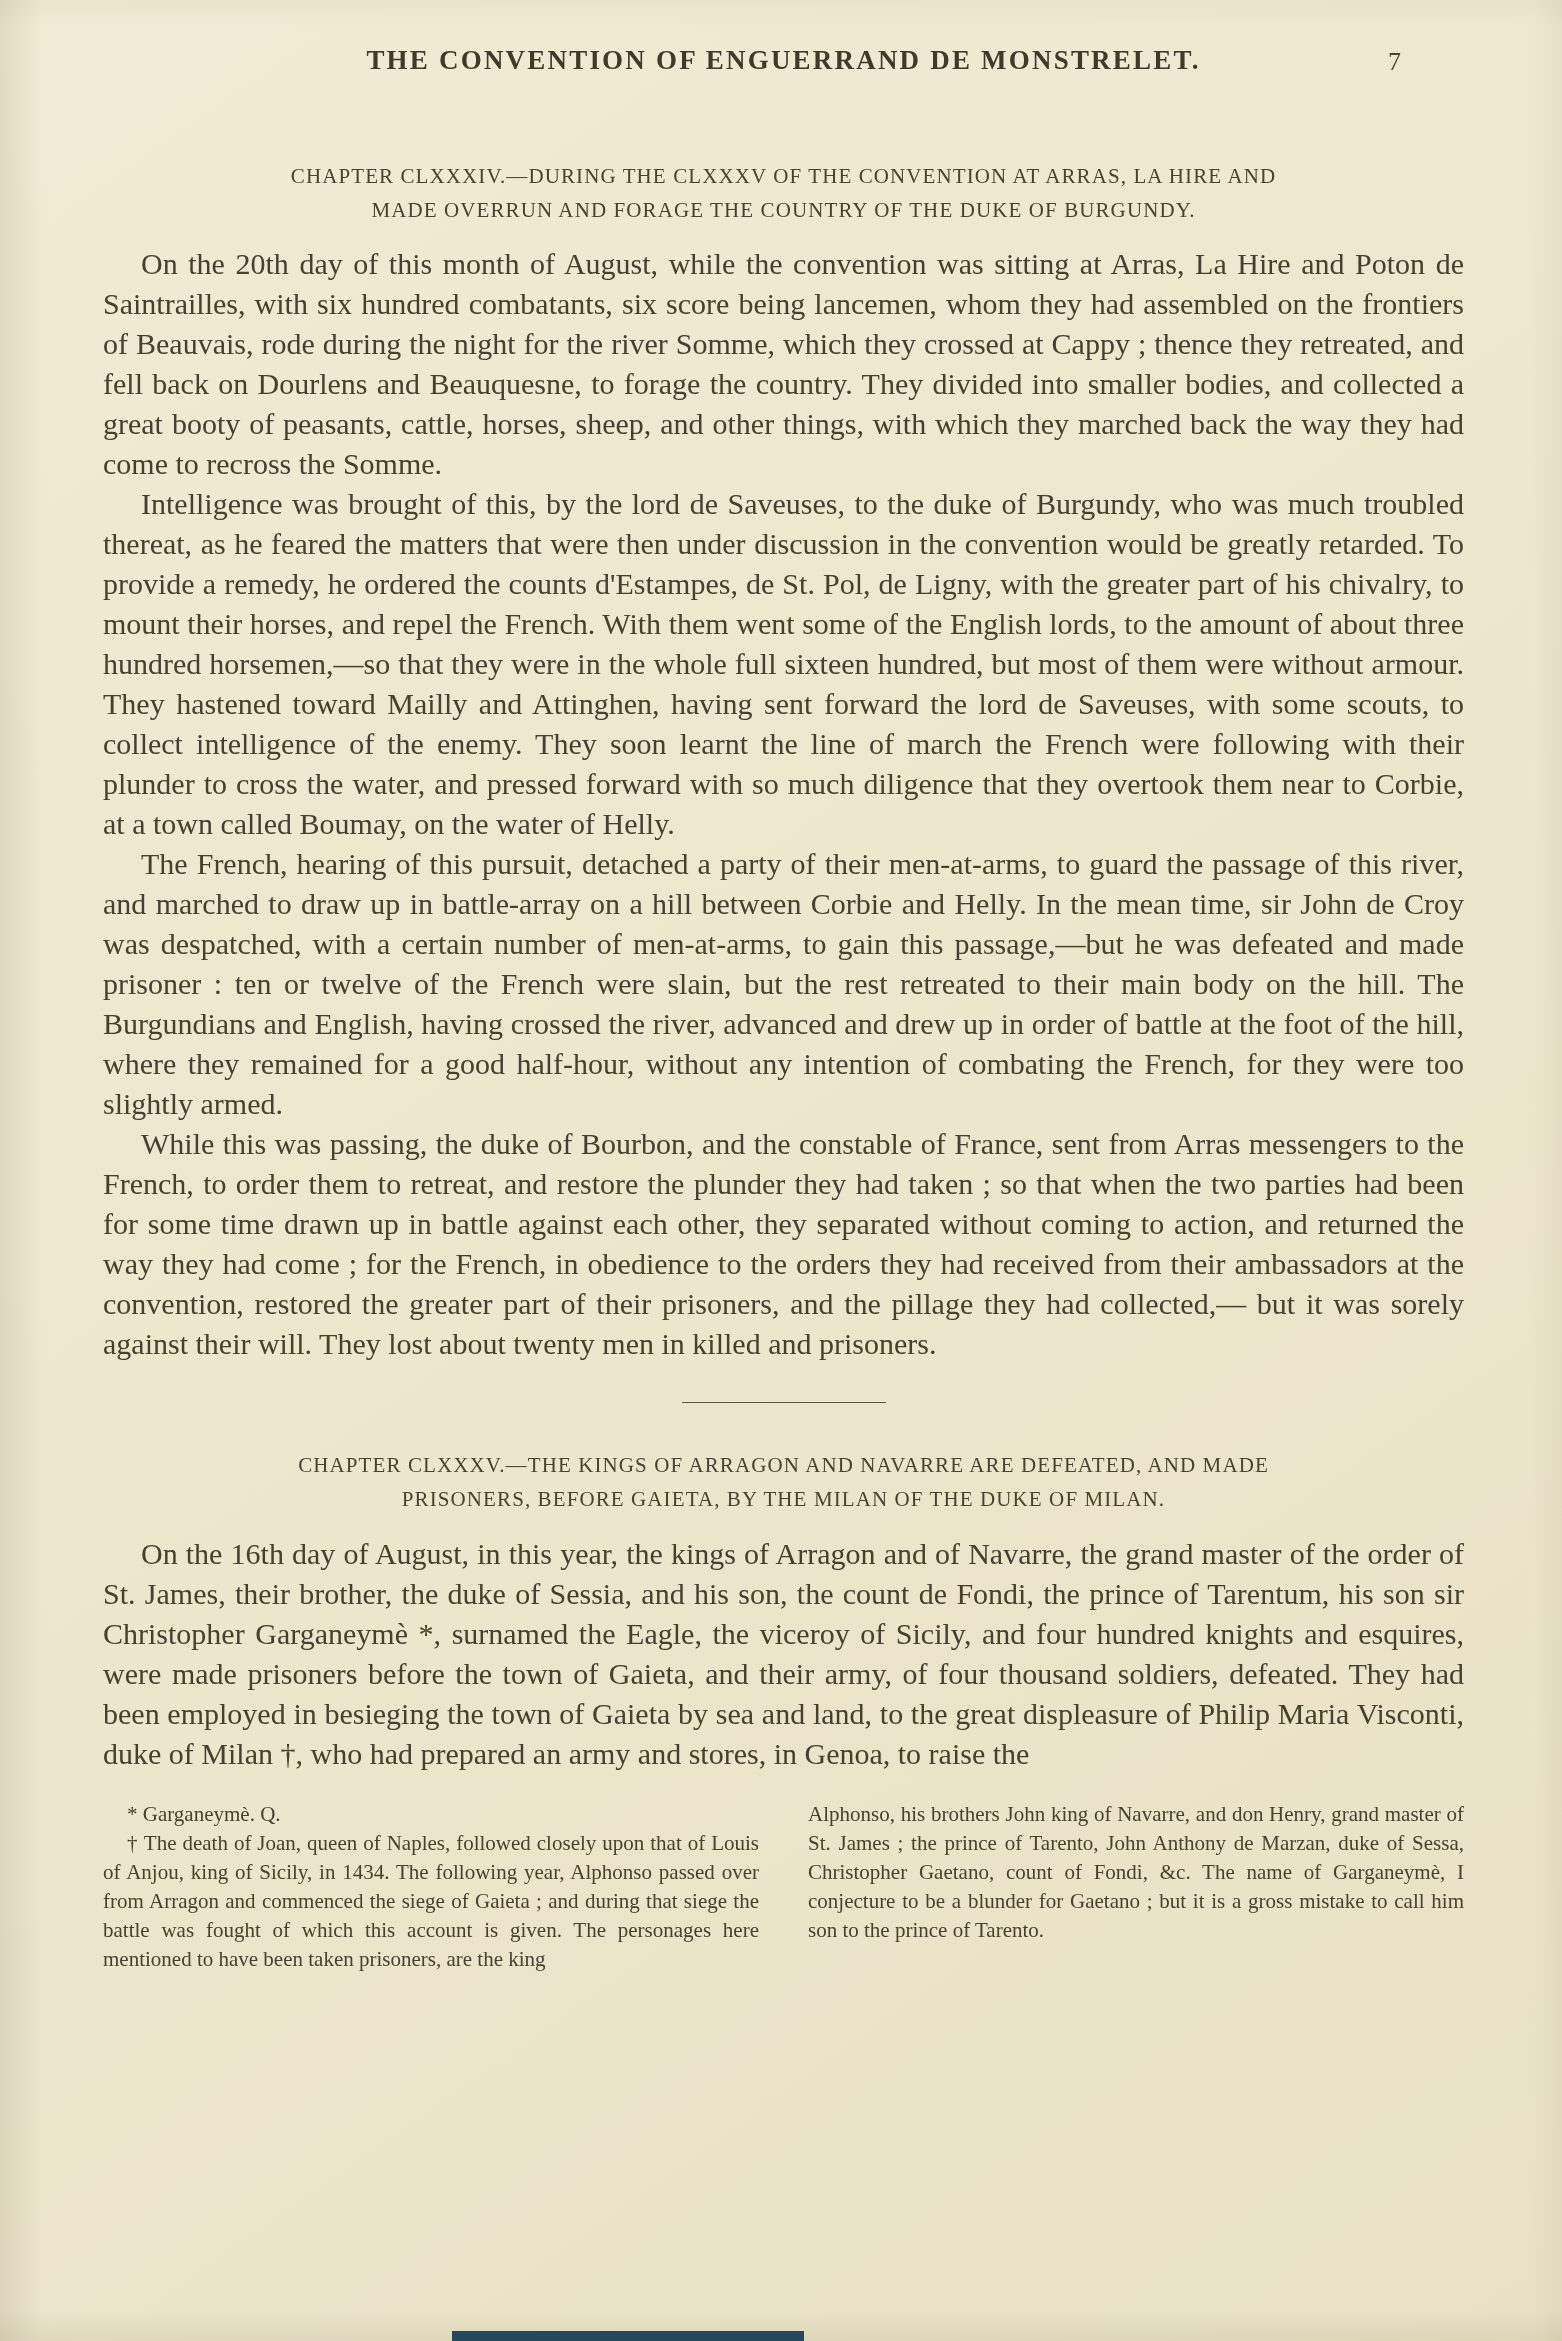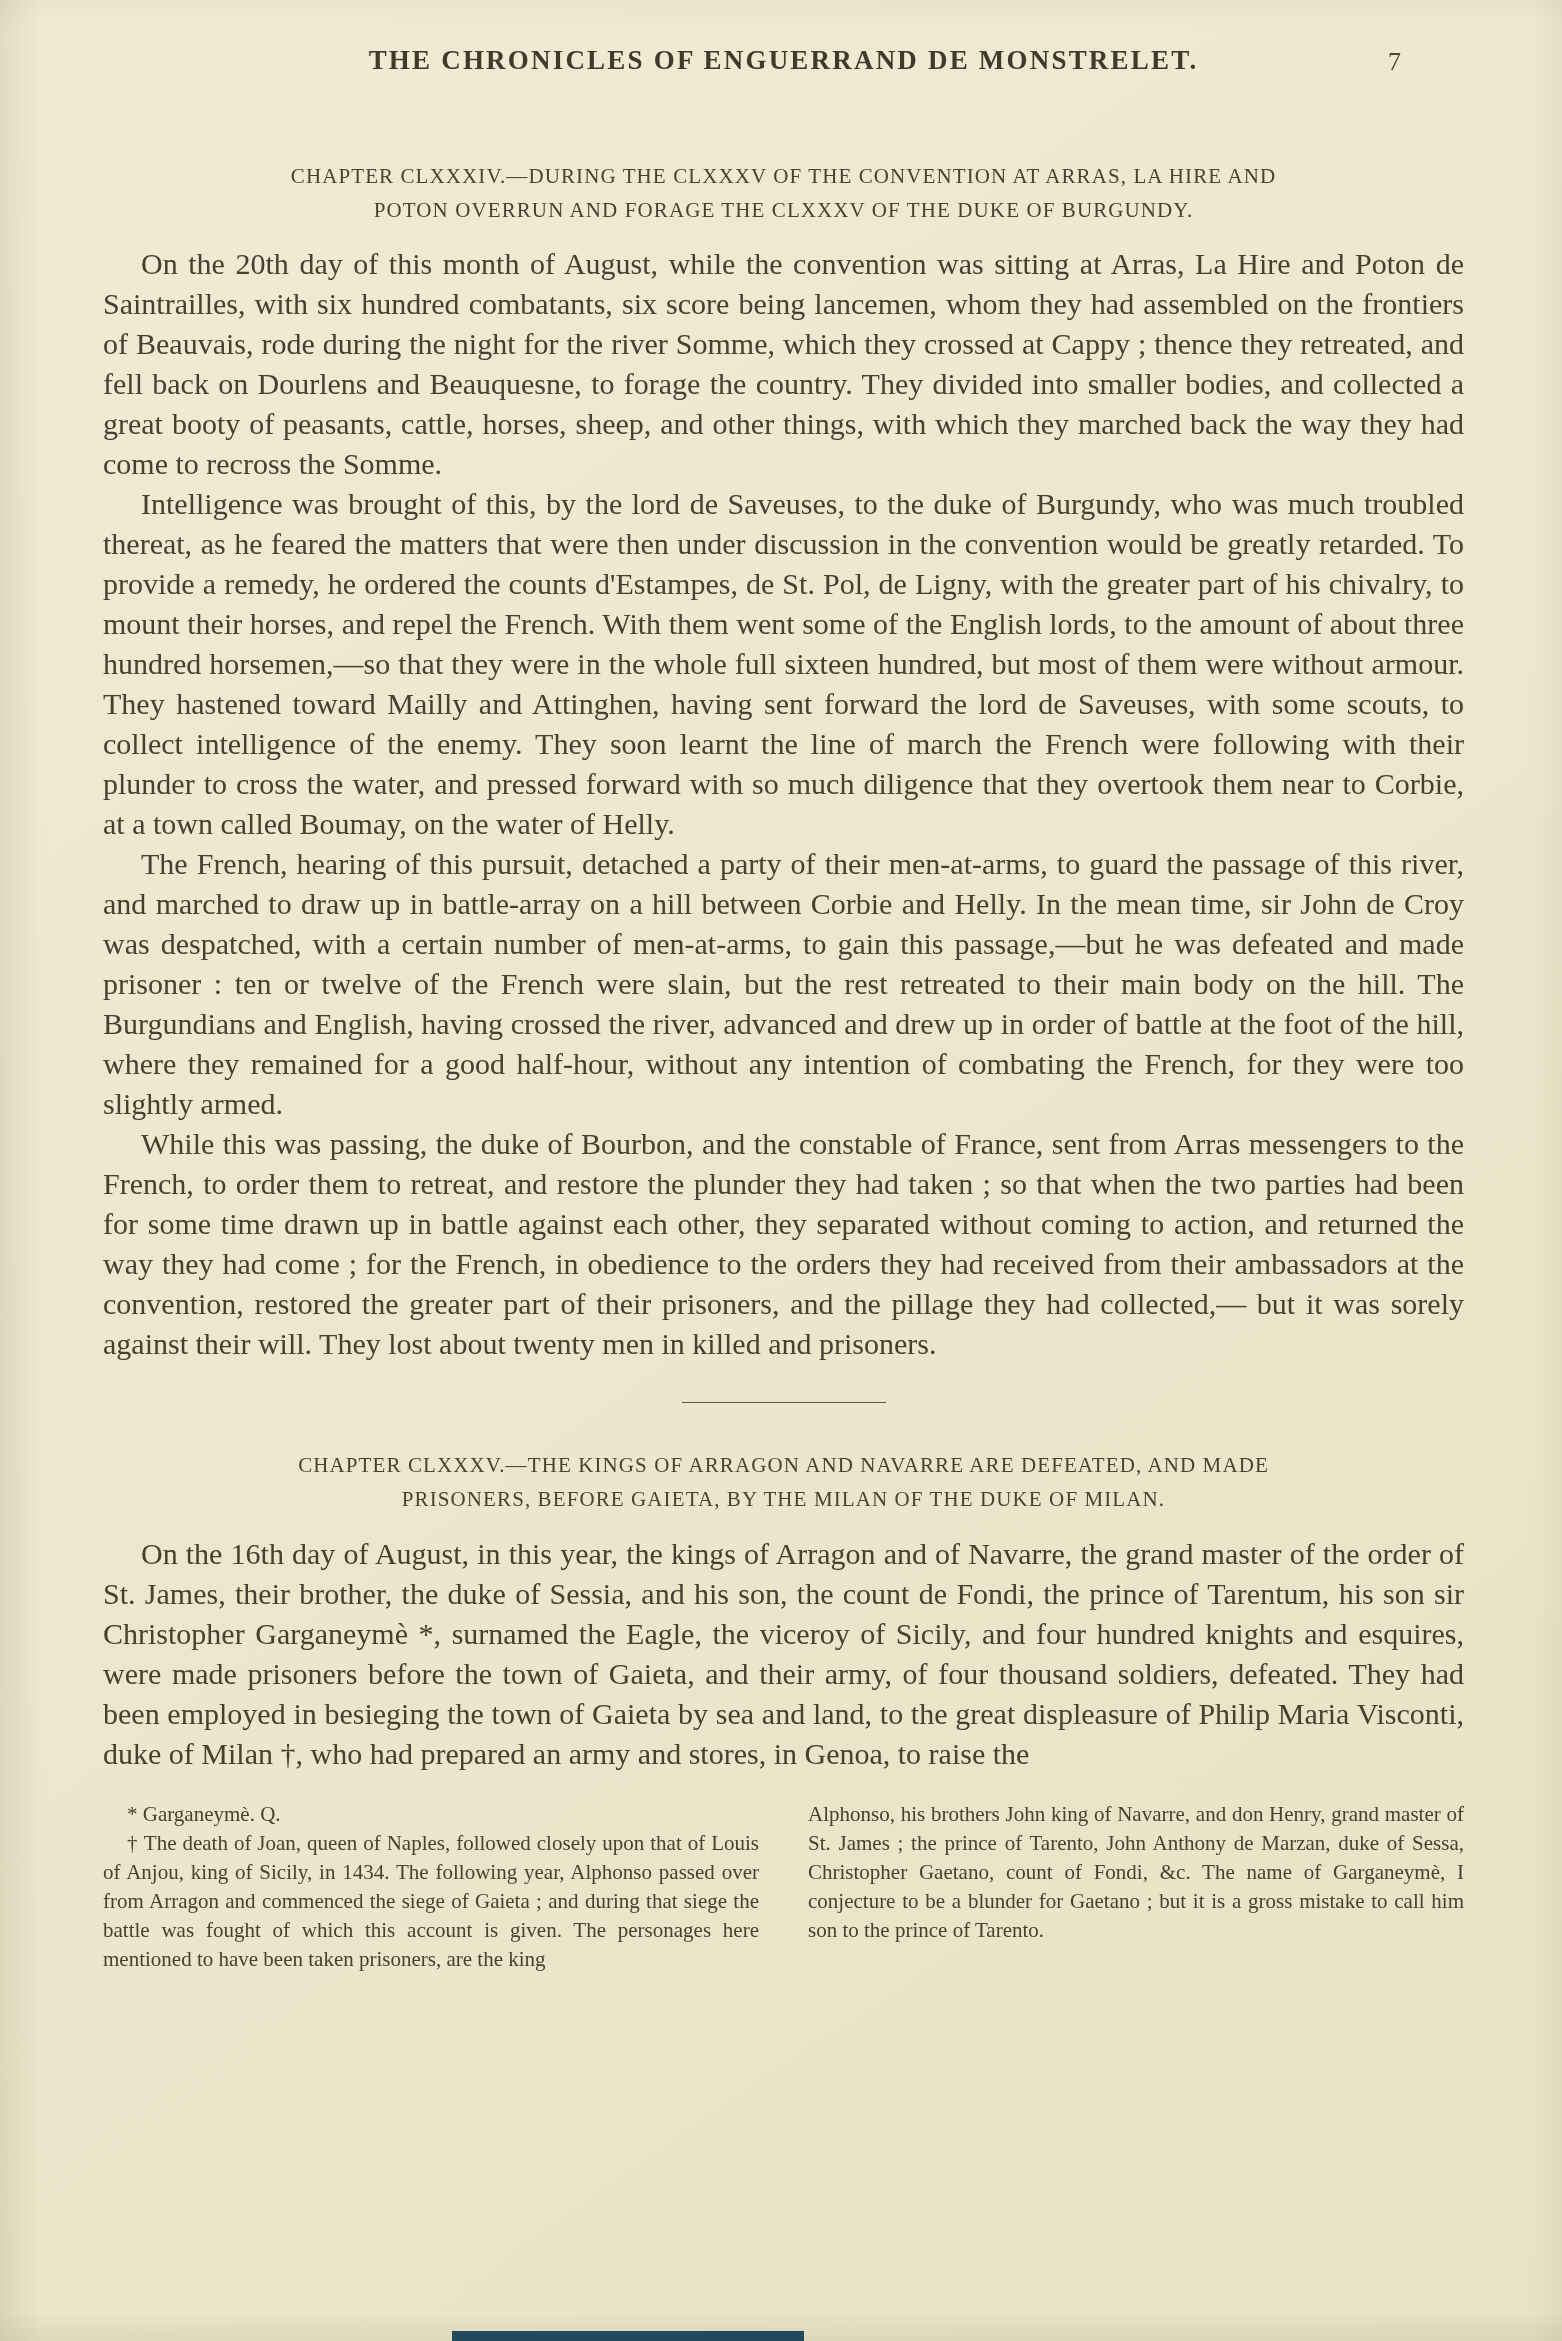--- a/index.html
+++ b/index.html
@@ -96,28 +96,28 @@
 </style>
 </head>
 <body>
 
 <div class="scan">
   <div class="edge-shade"></div>
 
   <div class="content">
 
     <header class="running-head">
-      <span>THE CHRONICLES OF ENGUERRAND DE MONSTRELET.</span>
+      <span>THE CONVENTION OF ENGUERRAND DE MONSTRELET.</span>
       <span class="pagenum">7</span>
     </header>
 
     <section>
       <h2 class="chapter-heading chapter-first">
         <span class="hl">CHAPTER CLXXXIV.—DURING THE CLXXXV OF THE CONVENTION AT ARRAS, LA HIRE AND</span>
-        <span class="hl">POTON OVERRUN AND FORAGE THE CLXXXV OF THE DUKE OF BURGUNDY.</span>
+        <span class="hl">MADE OVERRUN AND FORAGE THE COUNTRY OF THE DUKE OF BURGUNDY.</span>
       </h2>
       <p class="body-para">On the 20th day of this month of August, while the convention was sitting at Arras, La Hire and Poton de Saintrailles, with six hundred combatants, six score being lancemen, whom they had assembled on the frontiers of Beauvais, rode during the night for the river Somme, which they crossed at Cappy ; thence they retreated, and fell back on Dourlens and Beauquesne, to forage the country.  They divided into smaller bodies, and collected a great booty of peasants, cattle, horses, sheep, and other things, with which they marched back the way they had come to recross the Somme.</p>
       <p class="body-para">Intelligence was brought of this, by the lord de Saveuses, to the duke of Burgundy, who was much troubled thereat, as he feared the matters that were then under discussion in the convention would be greatly retarded.  To provide a remedy, he ordered the counts d'Estampes, de St. Pol, de Ligny, with the greater part of his chivalry, to mount their horses, and repel the French.  With them went some of the English lords, to the amount of about three hundred horsemen,—so that they were in the whole full sixteen hundred, but most of them were without armour.  They hastened toward Mailly and Attinghen, having sent forward the lord de Saveuses, with some scouts, to collect intelligence of the enemy.  They soon learnt the line of march the French were following with their plunder to cross the water, and pressed forward with so much diligence that they overtook them near to Corbie, at a town called Boumay, on the water of Helly.</p>
       <p class="body-para">The French, hearing of this pursuit, detached a party of their men-at-arms, to guard the passage of this river, and marched to draw up in battle-array on a hill between Corbie and Helly.  In the mean time, sir John de Croy was despatched, with a certain number of men-at-arms, to gain this passage,—but he was defeated and made prisoner : ten or twelve of the French were slain, but the rest retreated to their main body on the hill.  The Burgundians and English, having crossed the river, advanced and drew up in order of battle at the foot of the hill, where they remained for a good half-hour, without any intention of combating the French, for they were too slightly armed.</p>
       <p class="body-para">While this was passing, the duke of Bourbon, and the constable of France, sent from Arras messengers to the French, to order them to retreat, and restore the plunder they had taken ; so that when the two parties had been for some time drawn up in battle against each other, they separated without coming to action, and returned the way they had come ; for the French, in obedience to the orders they had received from their ambassadors at the convention, restored the greater part of their prisoners, and the pillage they had collected,— but it was sorely against their will.  They lost about twenty men in killed and prisoners.</p>
     </section>
 
     <hr class="section-divider">
 
     <section>

